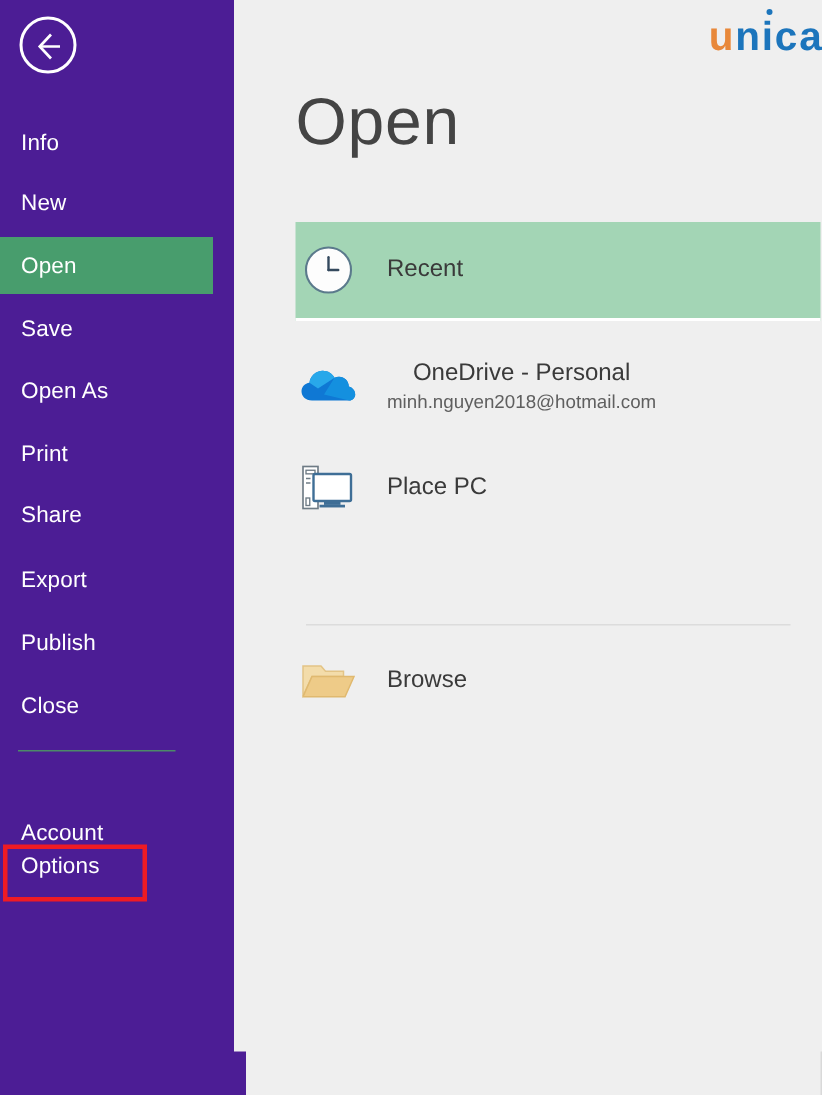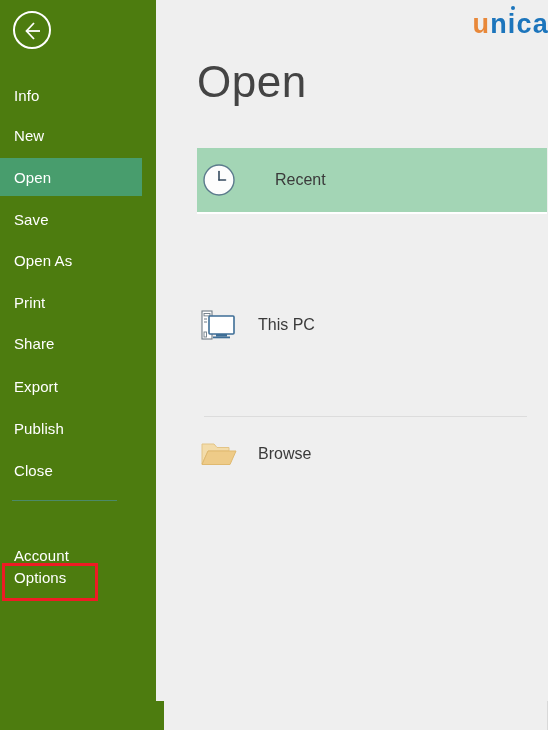--- a/index.html
+++ b/index.html
@@ -14,21 +14,21 @@
     width: 548px; height: 730px;
     background: #efefef;
     border-right: 1px solid #d9d9d9;
   }
 
   
   #sidebar {
     position: absolute;
     left: 0; top: 0;
     width: 164px; height: 730px;
-    background: #4d7c0f;
+    background: #4c1d95;
   }
   #back-button {
     position: absolute;
     left: 13px; top: 11px;
     width: 38px; height: 38px;
     border: 2px solid #ffffff;
     border-radius: 50%;
     cursor: pointer;
   }
   #back-button svg { display: block; margin: 7px 0 0 6px; }
@@ -108,21 +108,20 @@
     width: 350px;
     display: flex;
     align-items: center;
     cursor: pointer;
   }
   .place-row.selected {
     background: #a3d5b5;
     left: 41px;
     width: 350px;
     border-bottom: 2px solid #ffffff;
-    gap: 17px;
   }
   .place-icon {
     width: 44px;
     display: flex;
     align-items: center;
     justify-content: center;
     flex: 0 0 44px;
   }
   .place-text { margin-left: 17px; }
   .place-label {
@@ -213,37 +212,50 @@
           <circle cx="17" cy="17" r="15" fill="#fdfdfd" stroke="#5b7a8c" stroke-width="1.4"></circle>
           <line x1="17" y1="17" x2="17" y2="8.5" stroke="#34495e" stroke-width="1.6" stroke-linecap="round"></line>
           <line x1="17" y1="17" x2="23.5" y2="17" stroke="#34495e" stroke-width="1.6" stroke-linecap="round"></line>
         </svg>
       </div>
       <div class="place-text">
         <div class="place-label">Recent</div>
       </div>
     </div>
 
+    <div class="place-row" style="top:232px;height:50px">
+      <div class="place-icon">
+        <svg width="38" height="28" viewBox="0 0 38 28">
+          <path d="M8 24 C3.5 24 1 21 1 17.8 C1 14.8 3.3 12.4 6.3 12.1 C6.8 7.6 10.6 4.2 15.2 4.2 C18.6 4.2 21.6 6.1 23 8.9 C23.9 8.4 24.9 8.1 26 8.1 C29.6 8.1 32.5 11 32.5 14.6 C35 15.2 36.8 17.4 36.8 20 C36.8 22.2 35 24 32.8 24 Z" fill="#0f78d4"></path>
+          <path d="M6.3 12.1 C6.8 7.6 10.6 4.2 15.2 4.2 C18.6 4.2 21.6 6.1 23 8.9 L12 16 Z" fill="#28a8ea"></path>
+          <path d="M32.5 14.6 C32.5 11 29.6 8.1 26 8.1 C24.9 8.1 23.9 8.4 23 8.9 L16 20 L32.8 24 C35 24 36.8 22.2 36.8 20 C36.8 17.4 35 15.2 32.5 14.6 Z" fill="#1490df"></path>
+        </svg>
+      </div>
+      <div class="place-text">
+        <div class="place-label">OneDrive - Personal</div>
+        <div class="place-sub">minh.nguyen2018@hotmail.com</div>
+      </div>
+    </div>
 
     <div class="place-row" style="top:303px;height:44px">
       <div class="place-icon">
         <svg width="36" height="32" viewBox="0 0 36 32">
           <rect x="1" y="2" width="10" height="28" fill="#ffffff" stroke="#6e7b85" stroke-width="1.1"></rect>
           <rect x="3" y="4.5" width="6" height="2.4" fill="#ffffff" stroke="#6e7b85" stroke-width=".9"></rect>
           <line x1="3" y1="10" x2="6" y2="10" stroke="#6e7b85" stroke-width="1"></line>
           <line x1="3" y1="13" x2="6" y2="13" stroke="#6e7b85" stroke-width="1"></line>
           <rect x="3" y="23" width="2.5" height="5" fill="#ffffff" stroke="#6e7b85" stroke-width=".9"></rect>
           <rect x="8" y="7" width="25" height="18" rx="1" fill="#ffffff" stroke="#3e6e96" stroke-width="1.6"></rect>
           <rect x="11" y="10" width="19" height="12" fill="#ffffff"></rect>
           <rect x="15" y="25" width="11" height="2.6" fill="#3e6e96"></rect>
           <rect x="12" y="27.5" width="17" height="1.8" fill="#3e6e96"></rect>
         </svg>
       </div>
       <div class="place-text">
-        <div class="place-label">This PC</div>
+        <div class="place-label">Place PC</div>
       </div>
     </div>
 
 
     <div class="panel-divider" style="top:416px"></div>
 
     <div class="place-row" style="top:432px;height:44px">
       <div class="place-icon">
         <svg width="36" height="28" viewBox="0 0 36 28">
           <path d="M1 4 H13 L16 7.5 H28 V11 H7 L1 24 Z" fill="#f3dcaa" stroke="#e3c486" stroke-width="1"></path>

